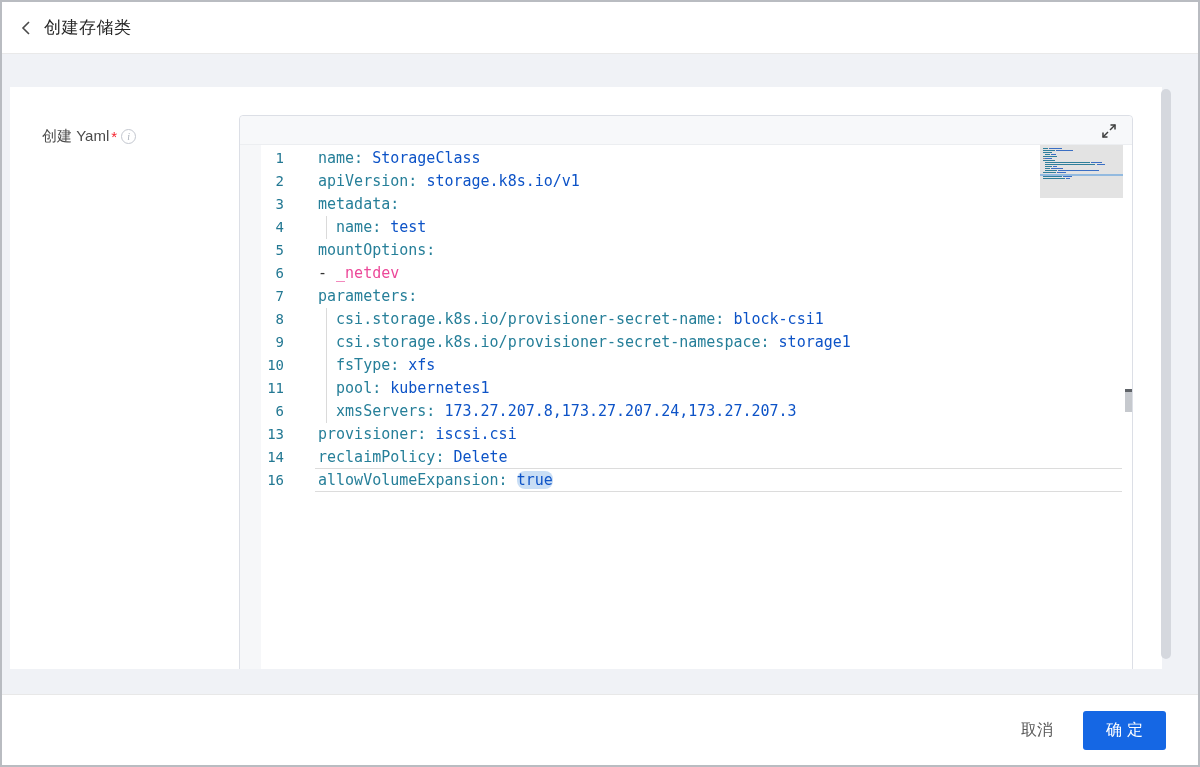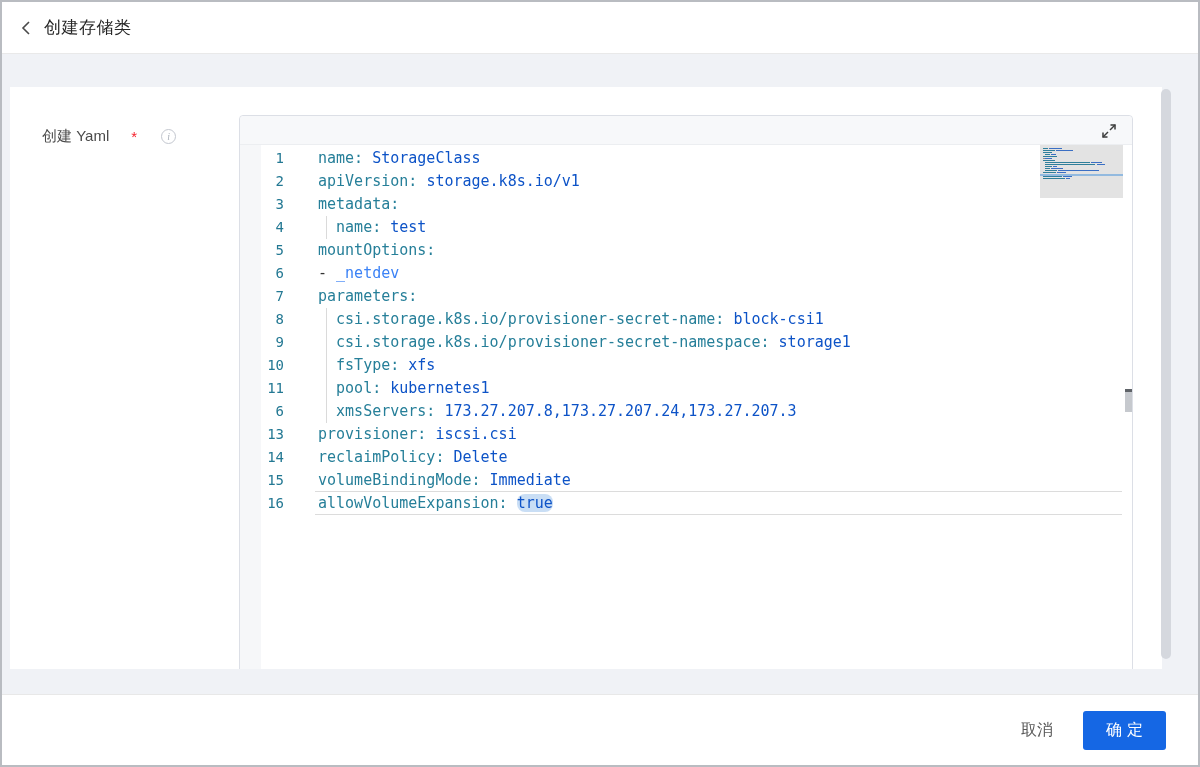--- a/index.html
+++ b/index.html
@@ -16,21 +16,21 @@
   }
   .back-btn { display:flex; align-items:center; justify-content:center; width:22px; height:22px; cursor:pointer; }
   .hdr h1 { font-size:17px; font-weight:500; color:#262626; margin-left:6px; letter-spacing:.5px; }
   
   .card {
     position:absolute; left:8px; top:85px; width:1152px; height:582px;
     background:#fff; overflow:hidden;
   }
   .field-label {
     position:absolute; left:32px; top:40px; font-size:15px; color:#4a4a4a;
-    display:flex; align-items:center; gap:22px;
+    display:flex; align-items:center; gap:2px;
   }
   .req { color:#f5222d; font-size:15px; }
   .info-ic {
     width:15px; height:15px; border:1px solid #c3c7cf; border-radius:50%;
     color:#aab0ba; font-size:10px; font-style:italic; font-family:"Liberation Serif",serif;
     display:flex; align-items:center; justify-content:center; margin-left:2px; cursor:pointer;
   }
   
   .editor {
     position:absolute; left:229px; top:28px; width:894px; height:580px;
@@ -123,30 +123,29 @@
         </span>
       </div>
       <div class="code-area" id="code-area">
         <div class="left-strip"></div>
 
         <div class="row"><span class="ln">1</span><span class="code"><span style="color: rgb(38, 127, 153);">name:</span><span style="color: rgb(51, 51, 51);"> </span><span style="color: rgb(13, 83, 199);">StorageClass</span></span></div>
           <div class="row"><span class="ln">2</span><span class="code"><span style="color: rgb(38, 127, 153);">apiVersion:</span><span style="color: rgb(51, 51, 51);"> </span><span style="color: rgb(13, 83, 199);">storage.k8s.io/v1</span></span></div>
           <div class="row"><span class="ln">3</span><span class="code"><span style="color: rgb(38, 127, 153);">metadata:</span></span></div>
           <div class="row"><div class="guide"></div><span class="ln">4</span><span class="code"><span style="color: rgb(51, 51, 51);">  </span><span style="color: rgb(38, 127, 153);">name:</span><span style="color: rgb(51, 51, 51);"> </span><span style="color: rgb(13, 83, 199);">test</span></span></div>
           <div class="row"><span class="ln">5</span><span class="code"><span style="color: rgb(38, 127, 153);">mountOptions:</span></span></div>
-          <div class="row"><span class="ln">6</span><span class="code"><span style="color: rgb(51, 51, 51);">- </span><span style="color: #3b82f6;">_netdev</span></span></div>
+          <div class="row"><span class="ln">6</span><span class="code"><span style="color: rgb(51, 51, 51);">- </span><span style="color: #ec4899;">_netdev</span></span></div>
           <div class="row"><span class="ln">7</span><span class="code"><span style="color: rgb(38, 127, 153);">parameters:</span></span></div>
           <div class="row"><div class="guide"></div><span class="ln">8</span><span class="code"><span style="color: rgb(51, 51, 51);">  </span><span style="color: rgb(38, 127, 153); text-align: right;">csi.storage.k8s.io/provisioner-secret-name:</span><span style="color: rgb(51, 51, 51);"> </span><span style="color: rgb(13, 83, 199);">block-csi1</span></span></div>
           <div class="row"><div class="guide"></div><span class="ln">9</span><span class="code"><span style="color: rgb(51, 51, 51);">  </span><span style="color: rgb(38, 127, 153);">csi.storage.k8s.io/provisioner-secret-namespace:</span><span style="color: rgb(51, 51, 51);"> </span><span style="color: rgb(13, 83, 199);">storage1</span></span></div>
           <div class="row"><div class="guide"></div><span class="ln">10</span><span class="code"><span style="color: rgb(51, 51, 51);">  </span><span style="color: rgb(38, 127, 153);">fsType:</span><span style="color: rgb(51, 51, 51);"> </span><span style="color: rgb(13, 83, 199);">xfs</span></span></div>
           <div class="row"><div class="guide"></div><span class="ln">11</span><span class="code"><span style="color: rgb(51, 51, 51);">  </span><span style="color: rgb(38, 127, 153);">pool:</span><span style="color: rgb(51, 51, 51);"> </span><span style="color: rgb(13, 83, 199);">kubernetes1</span></span></div>
           <div class="row"><div class="guide"></div><span class="ln">6</span><span class="code"><span style="color: rgb(51, 51, 51);">  </span><span style="color: rgb(38, 127, 153);">xmsServers:</span><span style="color: rgb(51, 51, 51);"> </span><span style="color: rgb(13, 83, 199);">173.27.207.8,173.27.207.24,173.27.207.3</span></span></div>
           <div class="row"><span class="ln">13</span><span class="code"><span style="color: rgb(38, 127, 153);">provisioner:</span><span style="color: rgb(51, 51, 51);"> </span><span style="color: rgb(13, 83, 199);">iscsi.csi</span></span></div>
           <div class="row"><span class="ln">14</span><span class="code"><span style="color: rgb(38, 127, 153);">reclaimPolicy:</span><span style="color: rgb(51, 51, 51);"> </span><span style="color: rgb(13, 83, 199);">Delete</span></span></div>
-          <div class="row"><span class="ln">15</span><span class="code"><span style="color: rgb(38, 127, 153);">volumeBindingMode:</span><span style="color: rgb(51, 51, 51);"> </span><span style="color: rgb(13, 83, 199);">Immediate</span></span></div>
           <div class="row"><div class="curline"></div><span class="ln">16</span><span class="code"><span style="color: rgb(38, 127, 153);">allowVolumeExpansion:</span><span style="color: rgb(51, 51, 51);"> </span><span class="tok-hl" style="color: rgb(13, 83, 199); background: rgb(201, 222, 245);">true</span></span></div>
           <div class="minimap" id="minimap">
           <div class="mm-blueline"></div>
         <div class="mm-line">
               <span class="mm-seg" style="width: 5.25px; background: rgb(47, 127, 155);"></span>
               <span class="mm-seg" style="width: 1.05px; background: transparent;"></span>
               <span class="mm-seg" style="width: 12.6px; background: rgb(59, 111, 196);"></span>
             </div>
             <div class="mm-line">
               <span class="mm-seg" style="width: 11.55px; background: rgb(47, 127, 155);"></span>

